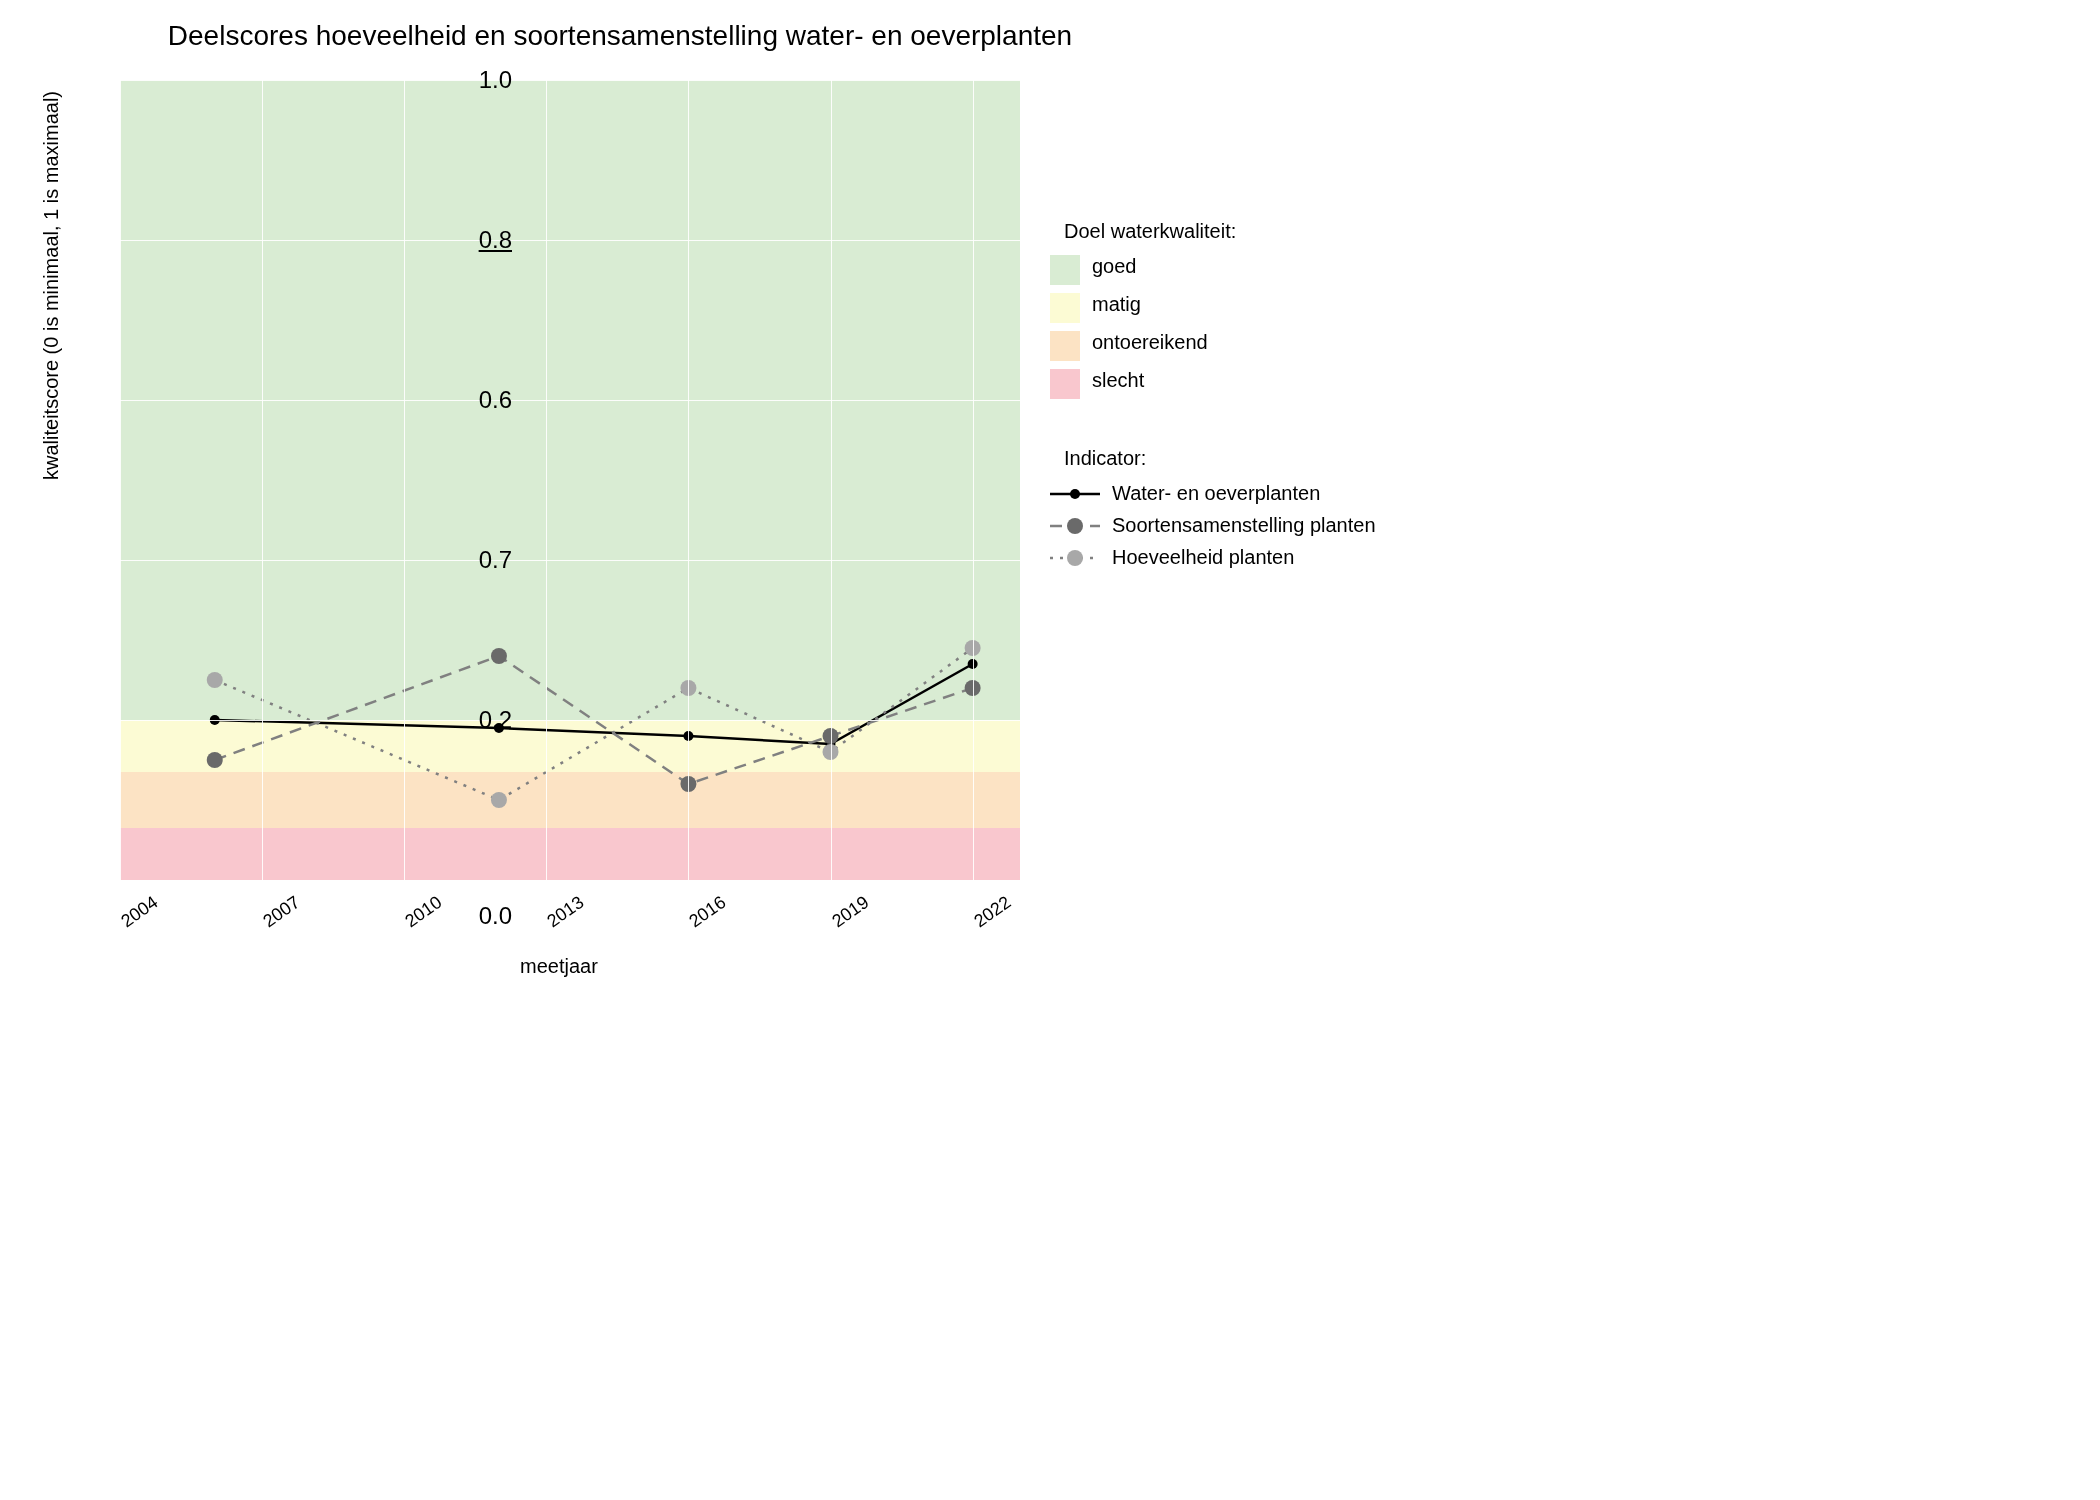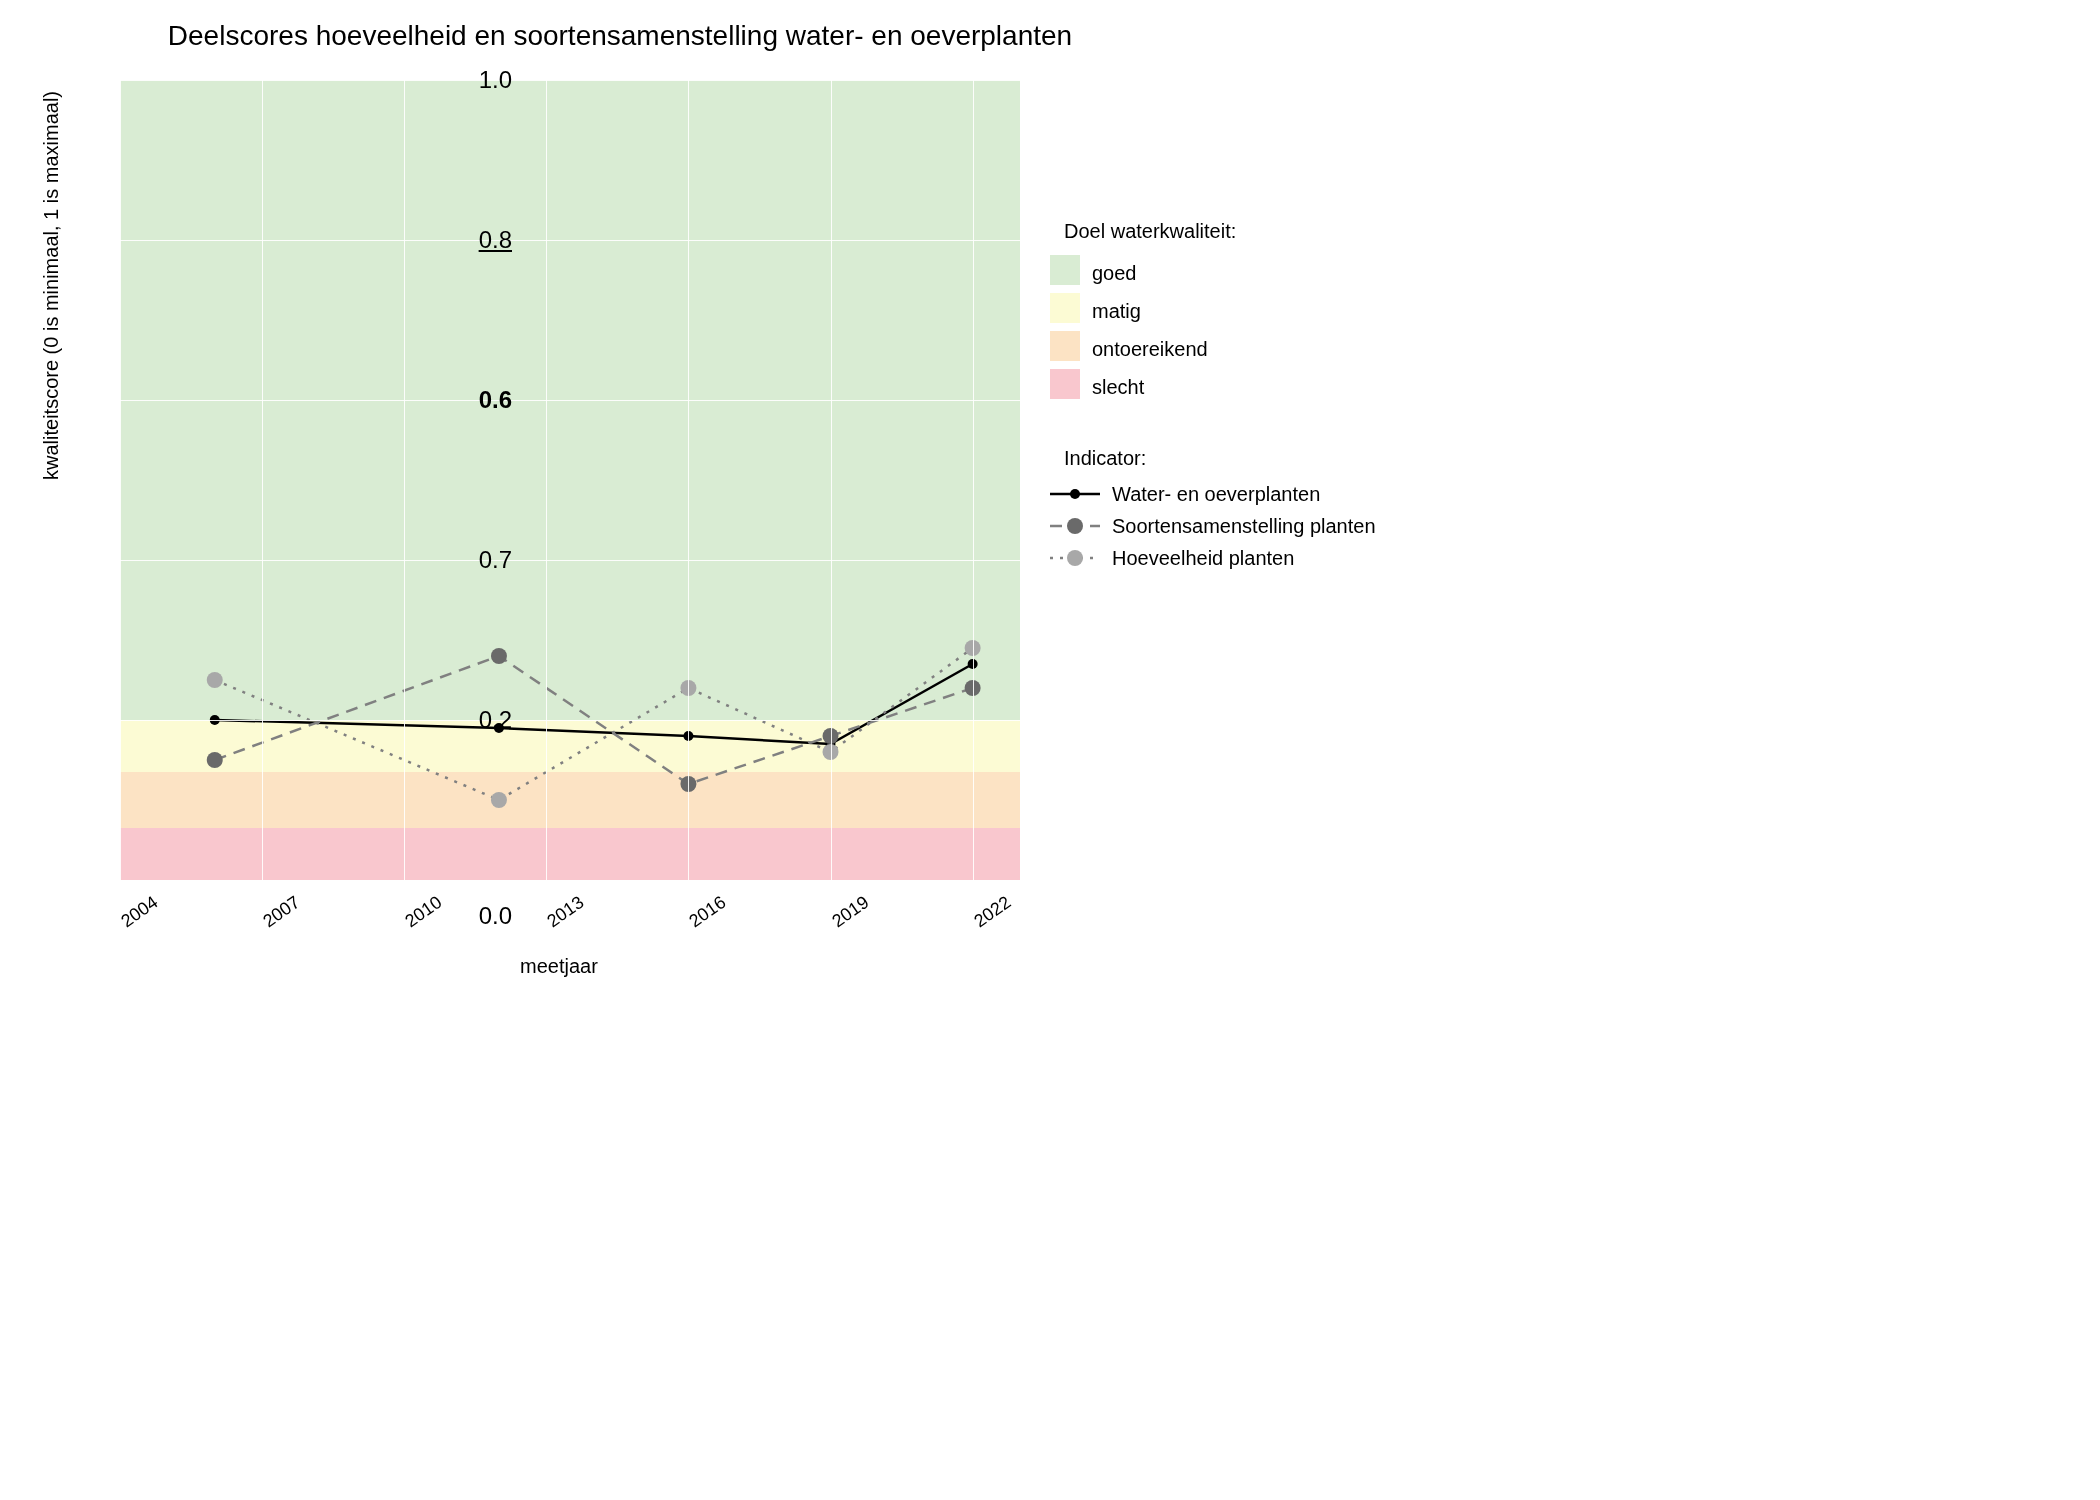--- a/index.html
+++ b/index.html
@@ -80,21 +80,21 @@
     left: 1030px;
     top: 200px;
     font-size: 20px;
   }
   .legend-title {
     margin-bottom: 12px;
     margin-left: 14px;
   }
   .legend-item {
     display: flex;
-    align-items: flex-end;
+    align-items: flex-start;
     margin-bottom: 8px;
   }
   .legend-swatch {
     width: 30px;
     height: 30px;
     margin-right: 12px;
   }
   .legend-line-sample {
     width: 50px;
     height: 24px;
@@ -211,21 +211,21 @@
               <circle cx="25" cy="12" r="8" fill="#a8a8a8"></circle>
             </svg>
           </div>
           <span>Hoeveelheid planten</span>
         </div>
       </div>
   </div>
 <div class="y-tick" style="top: 896px;">0.0</div>
     <div class="y-tick" style="top: 700px;">0.2</div>
     <div class="y-tick" style="top: 540px;">0.7</div>
-    <div class="y-tick" style="top: 380px; font-weight: bold;">0.6</div>
+    <div class="y-tick" style="top: 380px;">0.6</div>
     <div class="y-tick" style="top: 220px; text-decoration: underline;">0.8</div>
     <div class="y-tick" style="top: 60px;">1.0</div>
     <div class="x-tick" style="left: 110px; top: 872px;">2004</div>
     <div class="x-tick" style="left: 252.105px; top: 872px;">2007</div>
     <div class="x-tick" style="left: 394.211px; top: 872px;">2010</div>
     <div class="x-tick" style="left: 536.316px; top: 872px;">2013</div>
     <div class="x-tick" style="left: 678.421px; top: 872px;">2016</div>
     <div class="x-tick" style="left: 820.526px; top: 872px;">2019</div>
     <div class="x-tick" style="left: 962.632px; top: 872px;">2022</div>
   </div>

